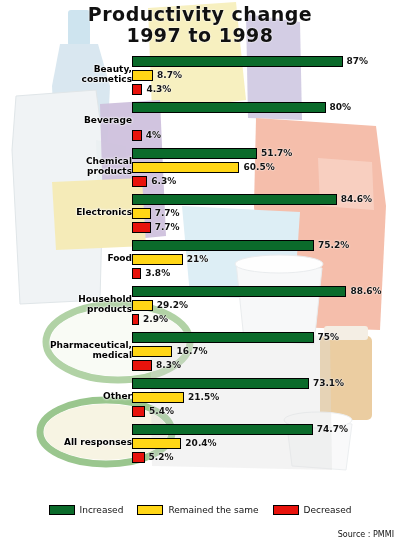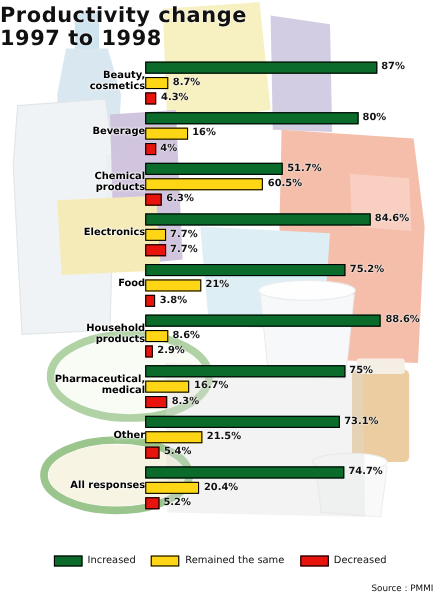--- a/index.html
+++ b/index.html
@@ -15,20 +15,21 @@
   #bg{position:absolute;inset:0;z-index:0;}
   #bg svg{display:block;}
 
   
   #chart-root{
     position:absolute;inset:0;z-index:2;
   }
 
   #title-block{
     position:absolute;left:0;top:4px;width:400px;
+    text-align:center;
     color:#111111;
   }
   .title-line{
     font-family:"DejaVu Sans", sans-serif;
     font-weight:bold;
     font-size:19px;
     line-height:21px;
     letter-spacing:0.5px;
     text-shadow:0 0 1px #ffffff, 0 0 2px #ffffff;
   }
@@ -184,24 +185,20 @@
       </div>
       <div class="group" style="top: 46px;">
         <div class="cat-label one-line">
           <div>Beverage</div>
         </div>
         <div class="bars">
           <div class="bar-row" style="top: 0px; width: 268px;">
             <div class="bar increased" style="width: 193.6px;"></div>
             <span class="bar-value" style="left: 197.6px;">80%</span>
           </div>
-          <div class="bar-row" style="top: 14px; width: 268px;">
-            <div class="bar same" style="width: 38.72px;"></div>
-            <span class="bar-value" style="left: 42.72px;">16%</span>
-          </div>
           <div class="bar-row" style="top: 28px; width: 268px;">
             <div class="bar decreased" style="width: 9.68px;"></div>
             <span class="bar-value" style="left: 13.68px;">4%</span>
           </div>
         </div>
       </div>
       <div class="group" style="top: 92px;">
         <div class="cat-label two-line">
           <div>Chemical</div>
           <div>products</div>
@@ -264,21 +261,21 @@
           <div>Household</div>
           <div>products</div>
         </div>
         <div class="bars">
           <div class="bar-row" style="top: 0px; width: 240px;">
             <div class="bar increased" style="width: 214.412px;"></div>
             <span class="bar-value" style="left: 218.412px;">88.6%</span>
           </div>
           <div class="bar-row" style="top: 14px; width: 268px;">
             <div class="bar same" style="width: 20.812px;"></div>
-            <span class="bar-value" style="left: 24.812px;">8.6%</span>
+            <span class="bar-value" style="left: 24.812px;">29.2%</span>
           </div>
           <div class="bar-row" style="top: 28px; width: 268px; text-align: right;">
             <div class="bar decreased" style="width: 7.018px;"></div>
             <span class="bar-value" style="left: 11.018px;">2.9%</span>
           </div>
         </div>
       </div>
       <div class="group" style="top: 276px;">
         <div class="cat-label two-line">
           <div>Pharmaceutical,</div>

